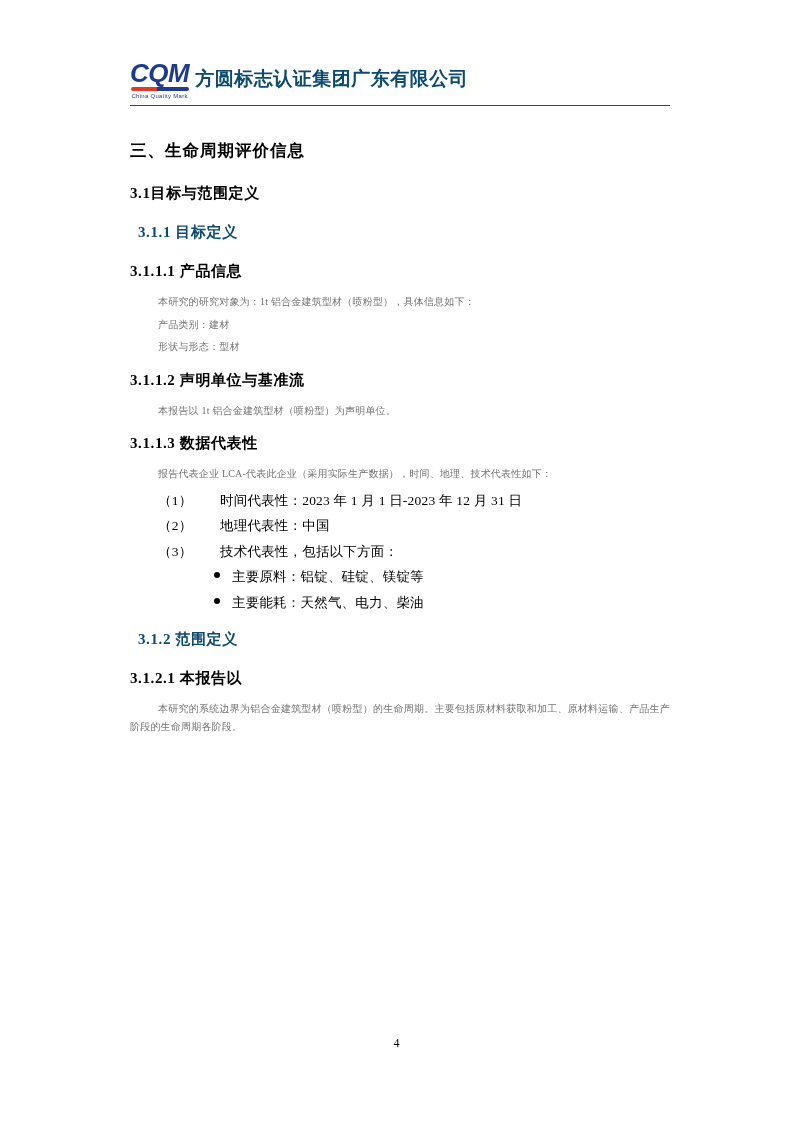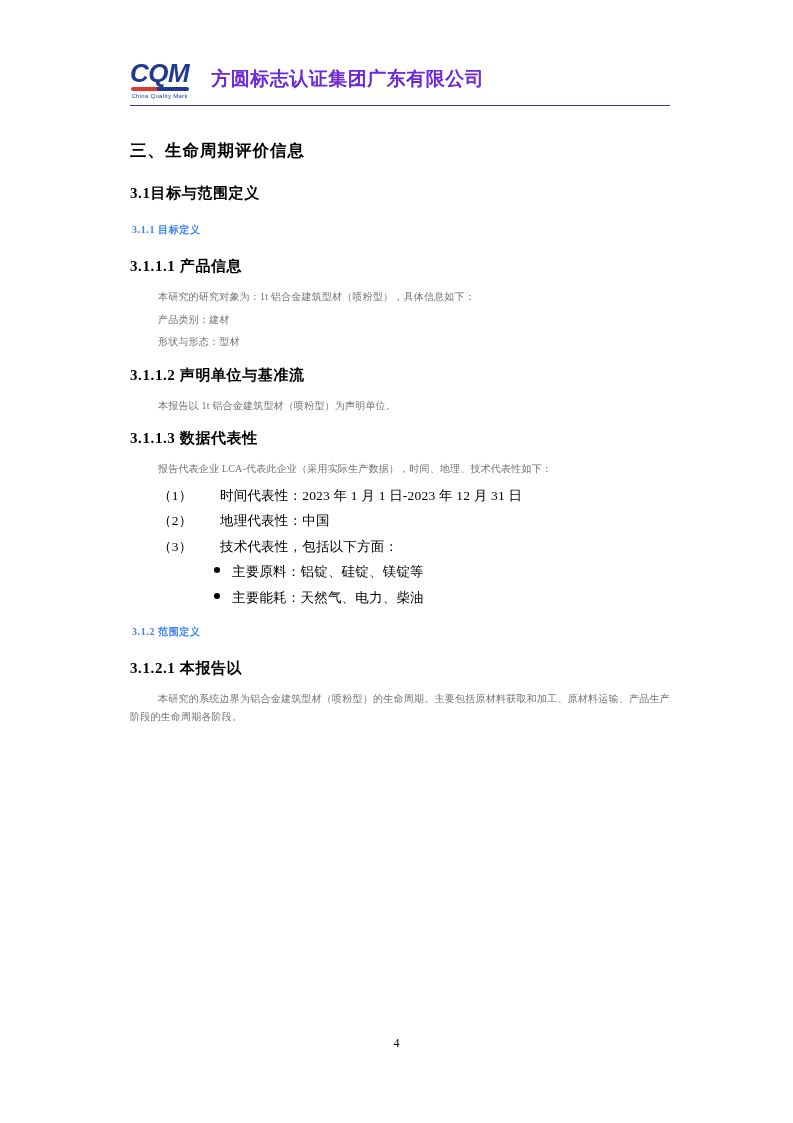--- a/index.html
+++ b/index.html
@@ -26,21 +26,20 @@
     width: 540px;
   }
 
   
   .header {
     display: flex;
     align-items: center;
     padding-bottom: 6px;
     border-bottom: 1px solid #2b3f87;
     margin-bottom: 34px;
-    gap: 16px;
   }
   .logo-block {
     display: flex;
     align-items: flex-end;
     margin-right: 6px;
   }
   .logo-mark {
     display: flex;
     flex-direction: column;
     align-items: center;
@@ -65,44 +64,44 @@
     width: 58px;
     height: 4px;
     margin-top: 1px;
     background: linear-gradient(90deg, #e03a2f 0%, #e03a2f 45%, #1f3b8f 45%, #1f3b8f 100%);
     border-radius: 2px;
   }
   .company-name {
     font-family: "Liberation Sans", sans-serif;
     font-weight: bold;
     font-size: 19px;
-    color: #6d28d9;
+    color: #0c4a6e;
     letter-spacing: 0.5px;
     padding-bottom: 2px;
   }
 
   
   .h1 {
     font-family: "Liberation Sans", sans-serif;
     font-weight: bold;
     font-size: 16.5px;
     color: #000;
     margin: 0 0 22px 0;
     letter-spacing: 1px;
   }
   .h2 {
     font-size: 15px;
     color: #000;
     margin: 0 0 20px 0;
     letter-spacing: 0.6px;
   }
   .h3 {
-    font-size: 10px;
-    color: #3b82f6;
-    margin: 0 0 20px 2px;
+    font-size: 15px;
+    color: #0c4a6e;
+    margin: 0 0 20px 8px;
     letter-spacing: 0.6px;
   }
   .h4 {
     font-size: 15px;
     color: #000;
     margin: 0 0 12px 0;
     letter-spacing: 0.6px;
   }
   .para {
     font-size: 10px;

